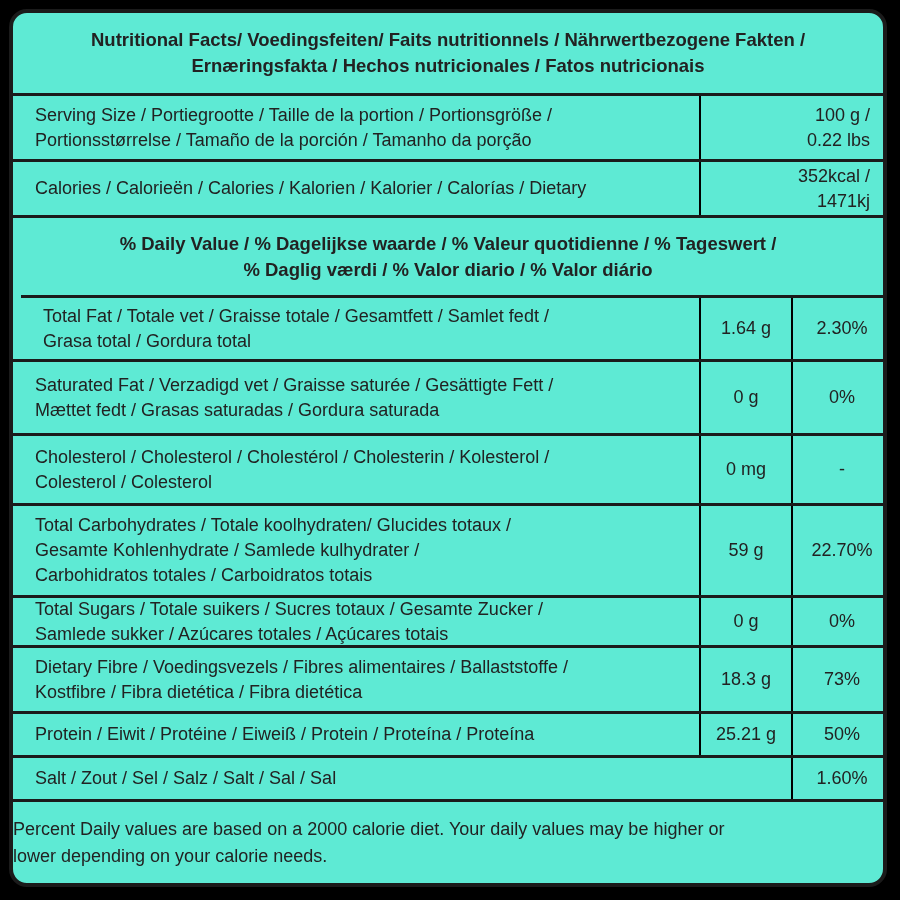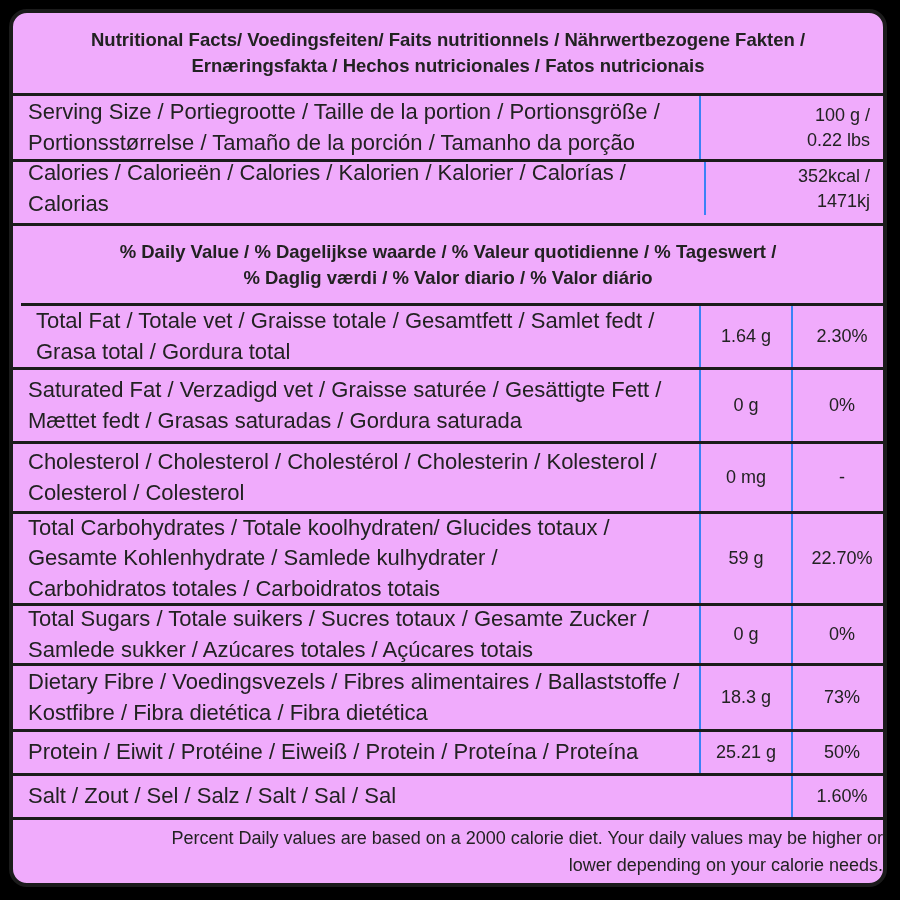--- a/index.html
+++ b/index.html
@@ -9,21 +9,21 @@
     width: 900px;
     height: 900px;
     font-family: "Liberation Sans", sans-serif;
     color: #222;
   }
   .card {
     position: absolute;
     left: 9px; top: 9px;
     width: 878px; height: 878px;
     box-sizing: border-box;
-    background: #f0abfc;
+    background: #5eead4;
     border: 4px solid #1b1b1b;
     border-radius: 18px;
     overflow: hidden;
     display: flex;
     flex-direction: column;
   }
   .sec {
     box-sizing: border-box;
     display: flex;
     align-items: center;
@@ -33,62 +33,62 @@
   .center-block {
     width: 100%;
     text-align: center;
     font-weight: bold;
     font-size: 18.5px;
     line-height: 1.4;
     white-space: pre-line;
   }
   .label-cell {
     flex: 1 1 auto;
-    padding: 4px 10px 4px 15px;
-    font-size: 22px;
+    padding: 4px 10px 4px 22px;
+    font-size: 18px;
     line-height: 1.38;
     white-space: pre-line;
     align-self: center;
   }
   .value-cell {
     box-sizing: border-box;
-    border-left: 2px solid #3b82f6;
+    border-left: 2px solid #000000;
     align-self: stretch;
     display: flex;
     align-items: center;
     justify-content: center;
     font-size: 18px;
     line-height: 1.35;
     white-space: pre-line;
     text-align: center;
   }
   .wide-value {
     width: 184px;
     justify-content: flex-end;
     text-align: right;
     padding-right: 13px;
   }
   .amount { width: 92px; }
   .percent { width: 92px; padding-left: 8px; }
   .sec-title   { height: 80px; }
   .sec-serving { height: 66px; }
   .sec-calories{ height: 56px; }
-  .sec-dv      { height: 80px; margin-top: 8px; }
+  .sec-dv      { height: 80px; }
   .row-totalfat { height: 64px; margin-left: 8px; }
   .row-satfat   { height: 74px; }
   .row-chol     { height: 70px; }
   .row-carbs    { height: 92px; }
-  .row-sugars   { height: 60px; }
+  .row-sugars   { height: 50px; }
   .row-fibre    { height: 66px; }
   .row-protein  { height: 44px; }
   .row-salt     { height: 44px; }
   .sec-footer  { flex: 1 1 auto; }
   .footer-text {
     width: 100%;
-    text-align: right;
+    text-align: left;
     font-size: 18px;
     line-height: 1.5;
     white-space: pre-line;
     font-weight: normal;
   }
 </style>
 </head>
 <body>
 
 <div class="card">
@@ -99,21 +99,21 @@
   </div>
 
   <div class="sec sec-serving">
     <div class="label-cell">Serving Size / Portiegrootte / Taille de la portion / Portionsgröße /
 Portionsstørrelse / Tamaño de la porción / Tamanho da porção</div>
     <div class="value-cell wide-value">100 g /
 0.22 lbs</div>
   </div>
 
   <div class="sec sec-calories">
-    <div class="label-cell">Calories / Calorieën / Calories / Kalorien / Kalorier / Calorías / Calorias</div>
+    <div class="label-cell">Calories / Calorieën / Calories / Kalorien / Kalorier / Calorías / Dietary</div>
     <div class="value-cell wide-value">352kcal /
 1471kj</div>
   </div>
 
   <div class="sec sec-dv">
     <div class="center-block">% Daily Value / % Dagelijkse waarde / % Valeur quotidienne / % Tageswert /
 % Daglig værdi / % Valor diario / % Valor diário</div>
   </div>
 
   <div class="sec row-totalfat">

